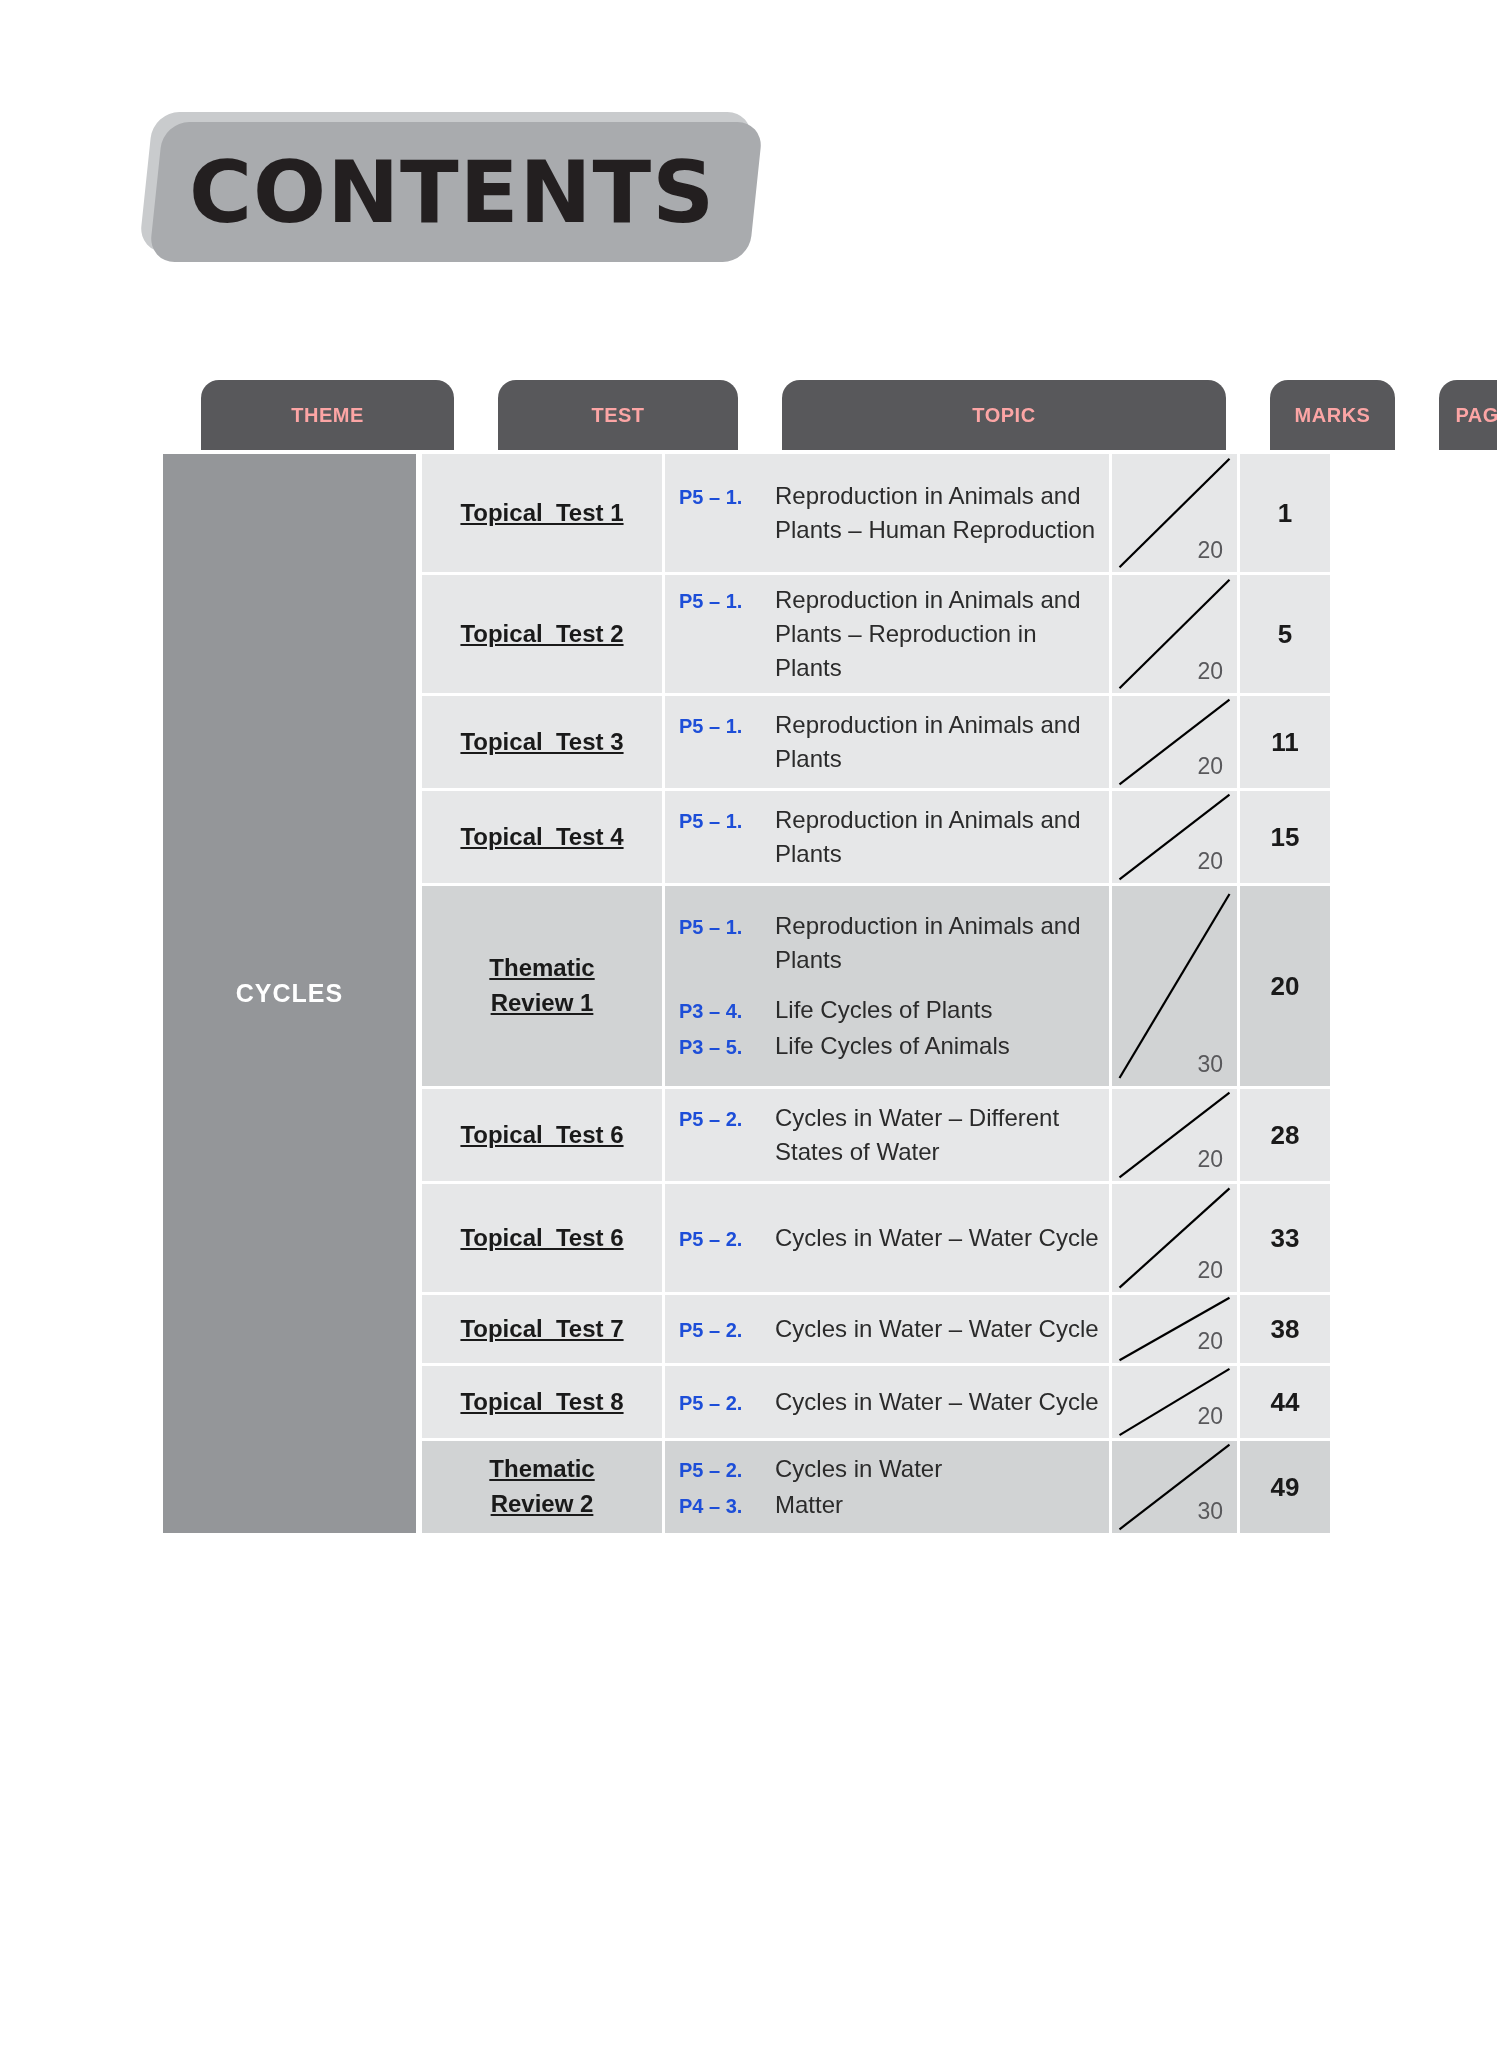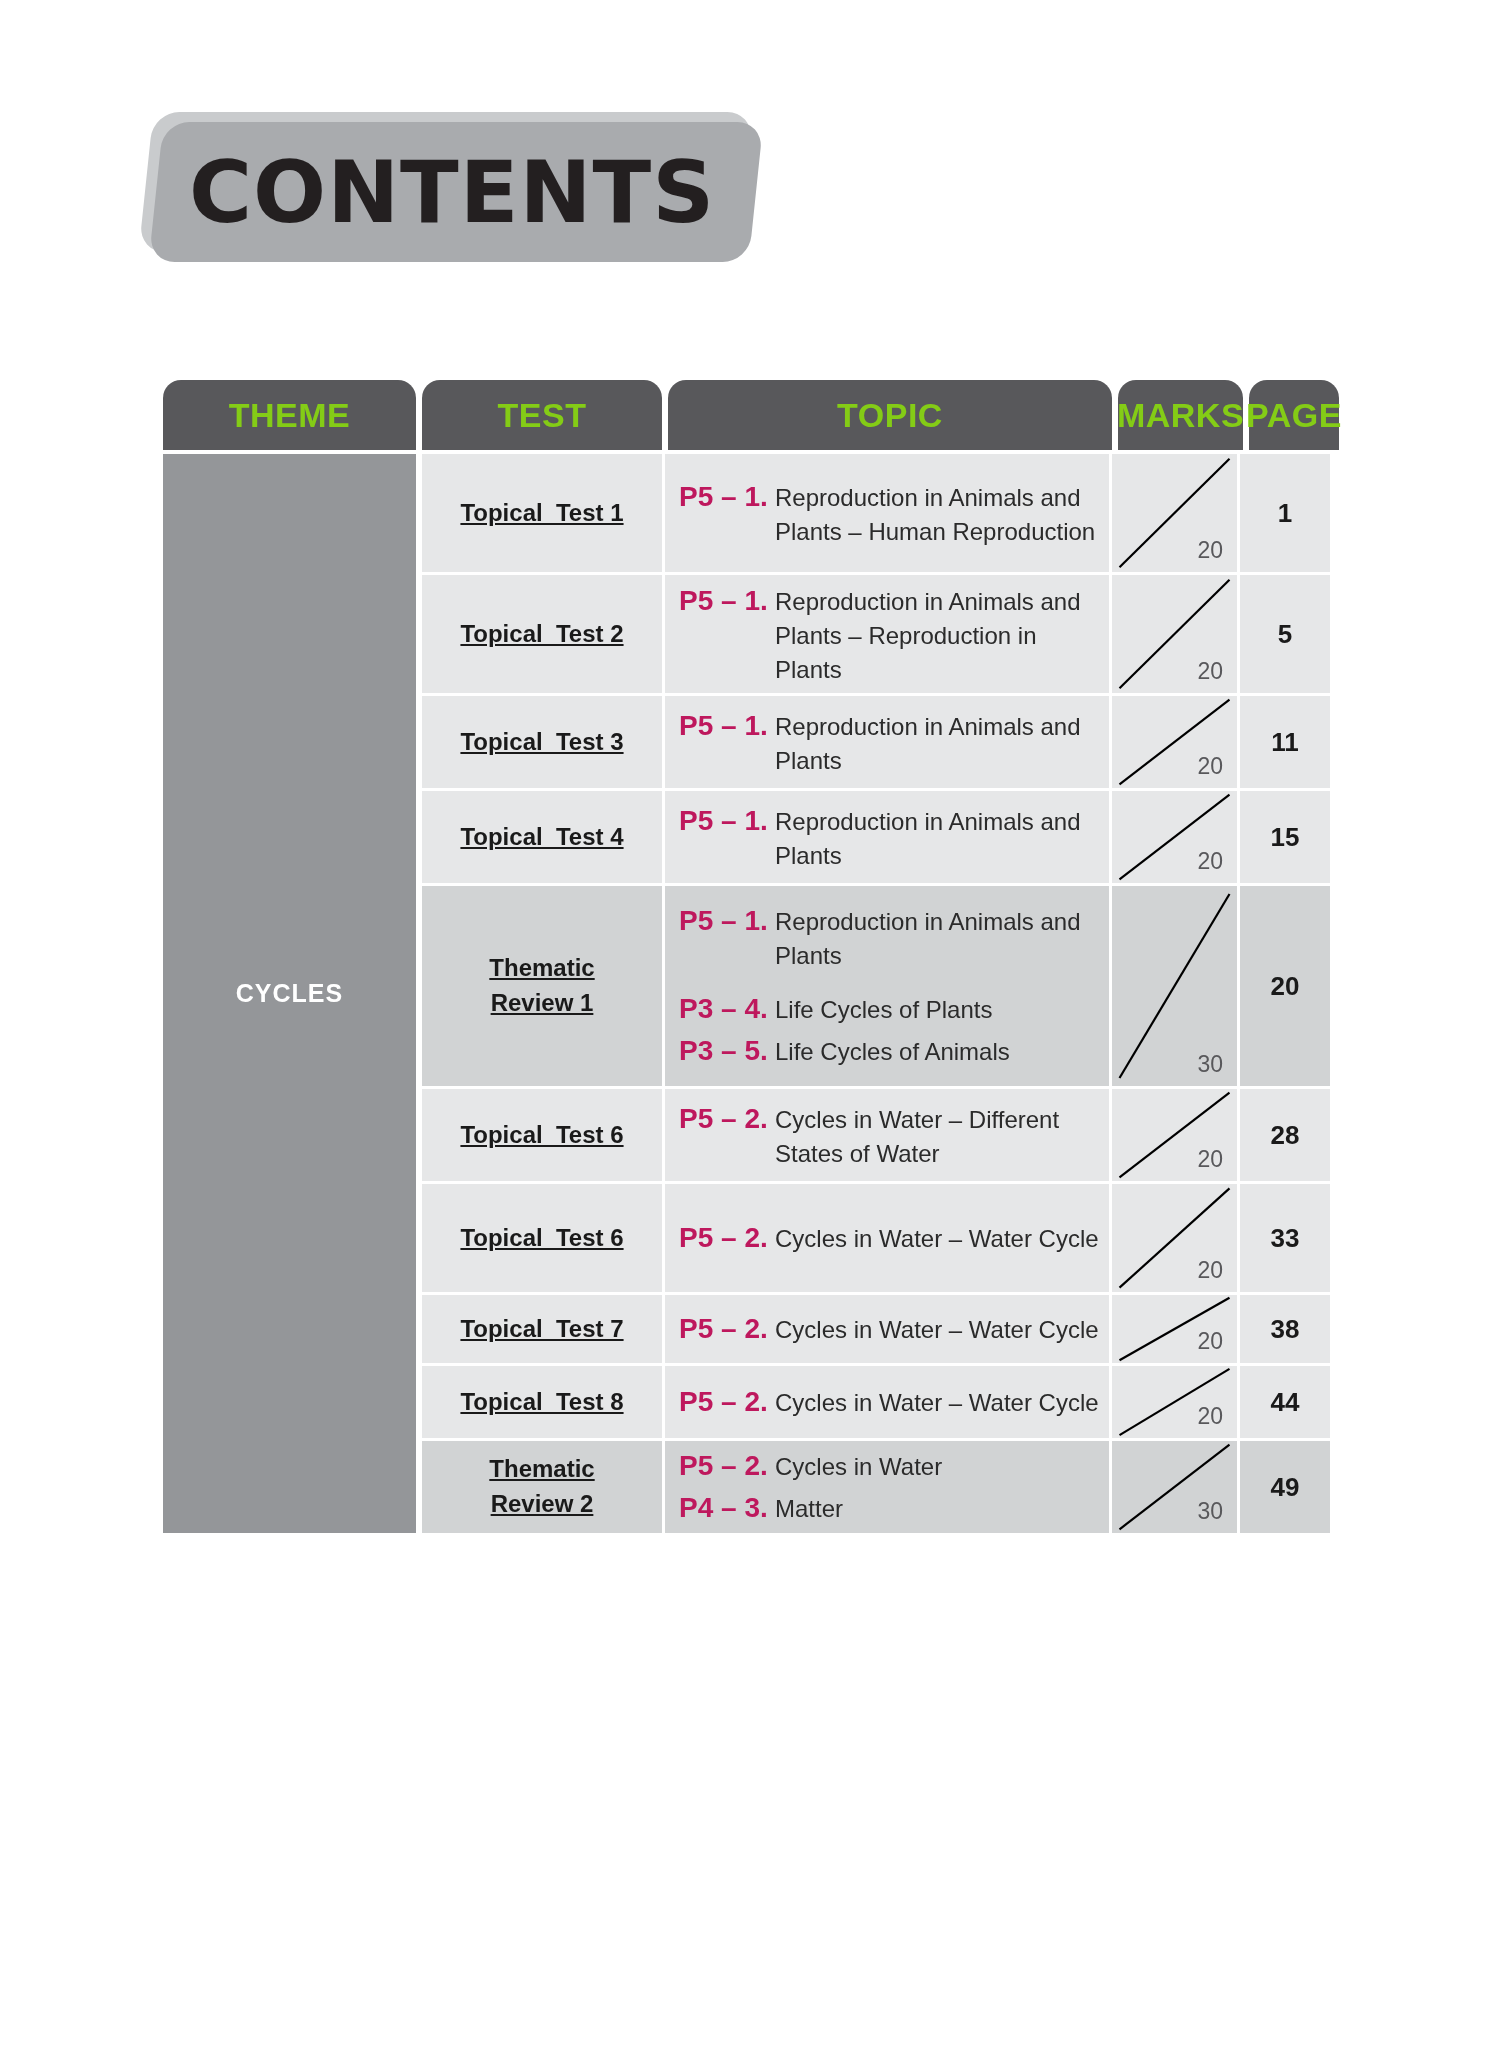--- a/index.html
+++ b/index.html
@@ -67,29 +67,30 @@
     top: 380px;
     width: 1170px;
   }
   .thead {
     display: flex;
     height: 70px;
     gap: 6px;
   }
   .th {
     background: #58585b;
-    color: #84cc16;
-    font-weight: bold;
-    font-size: 34px;
+    color: #fca5a5;
+    font-weight: bold;
+    font-size: 20px;
     letter-spacing: 0.5px;
     border-radius: 18px 18px 0 0;
     display: flex;
     align-items: center;
     justify-content: center;
     box-sizing: border-box;
+    margin-left: 38px;
   }
   .c-theme { width: 253px; flex: 0 0 253px; }
   .c-test  { width: 240px; flex: 0 0 240px; }
   .c-topic { width: 444px; flex: 0 0 444px; }
   .c-marks { width: 125px; flex: 0 0 125px; }
   .c-page  { width: 90px;  flex: 0 0 90px; }
 
   .tbody {
     display: flex;
     margin-top: 4px;
@@ -151,22 +152,22 @@
   .topic-line {
     display: flex;
     align-items: baseline;
     line-height: 1.42;
   }
   .topic-line + .topic-line { margin-top: 2px; }
   .topic-line.gap-before { margin-top: 16px; }
   .code {
     flex: 0 0 96px;
     font-weight: bold;
-    font-size: 28px;
-    color: #be185d;
+    font-size: 20px;
+    color: #1d4ed8;
     white-space: nowrap;
   }
   .desc {
     flex: 1 1 auto;
     font-size: 24px;
     color: #2b2b2b;
     font-weight: 300;
   }
 
   .marks-cell {

